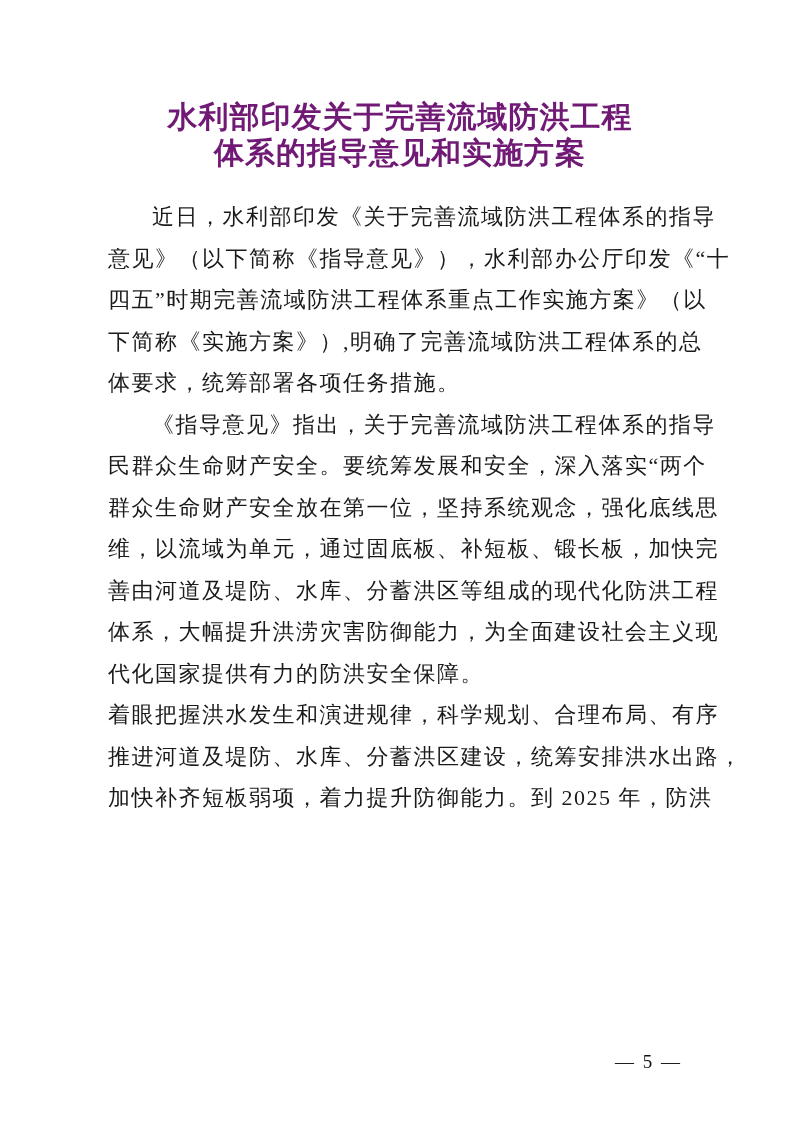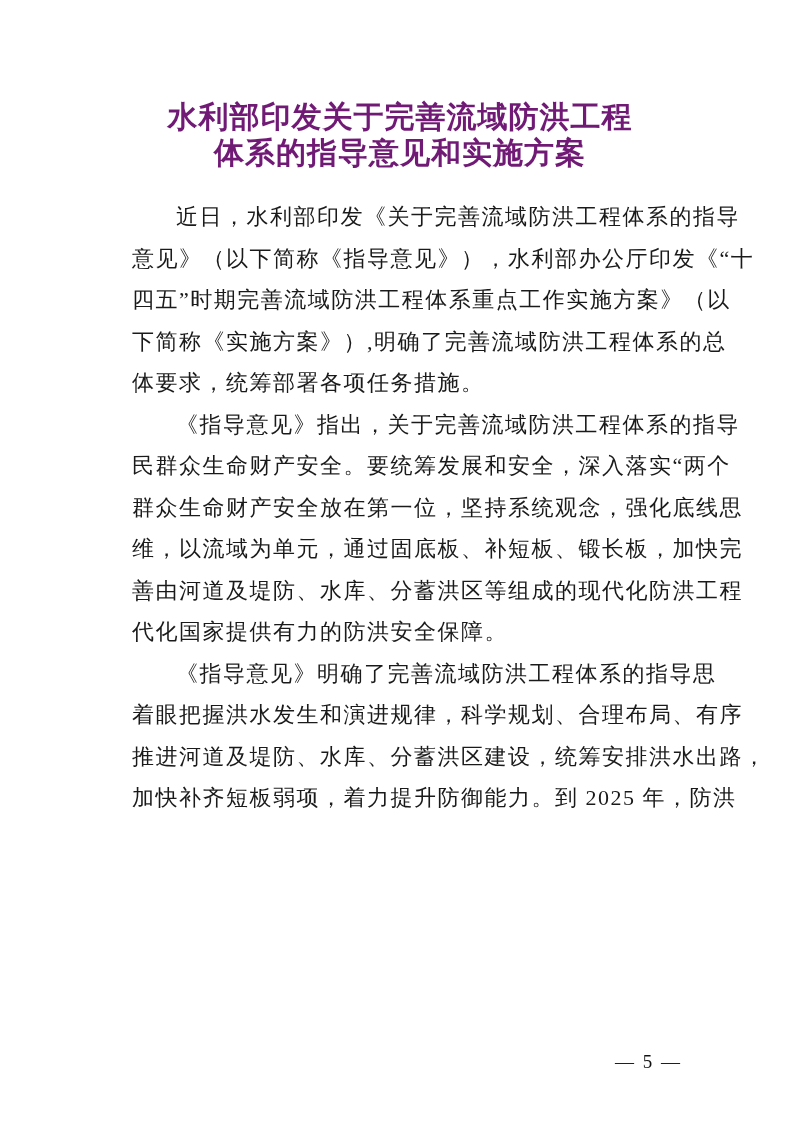--- a/index.html
+++ b/index.html
@@ -34,21 +34,20 @@
     line-height: 41.5px;
     letter-spacing: 1.5px;
   }
   .para {
     margin: 0;
   }
   .line {
     text-align: justify;
     text-align-last: justify;
     white-space: nowrap;
-    margin-left: 24px;
   }
   .line.pfirst {
     text-indent: 2em;
   }
   .line.plast {
     text-align-last: left;
   }
   .footer {
     position: absolute;
     right: 118px;
@@ -77,25 +76,25 @@
       <div class="line">下简称《实施方案》）,明确了完善流域防洪工程体系的总</div>
       <div class="line plast">体要求，统筹部署各项任务措施。</div>
     </div>
 
     <div class="para">
       <div class="line pfirst">《指导意见》指出，关于完善流域防洪工程体系的指导</div>
       <div class="line">民群众生命财产安全。要统筹发展和安全，深入落实“两个</div>
       <div class="line">群众生命财产安全放在第一位，坚持系统观念，强化底线思</div>
       <div class="line">维，以流域为单元，通过固底板、补短板、锻长板，加快完</div>
       <div class="line">善由河道及堤防、水库、分蓄洪区等组成的现代化防洪工程</div>
+      <div class="line">体系，大幅提升洪涝灾害防御能力，为全面建设社会主义现</div>
       <div class="line plast">代化国家提供有力的防洪安全保障。</div>
     </div>
 
     <div class="para">
-      <div class="line pfirst">《指导意见》明确了完善流域防洪工程体系的指导思</div>
       <div class="line">着眼把握洪水发生和演进规律，科学规划、合理布局、有序</div>
       <div class="line">推进河道及堤防、水库、分蓄洪区建设，统筹安排洪水出路，</div>
       <div class="line">加快补齐短板弱项，着力提升防御能力。到 2025 年，防洪</div>
     </div>
 
   </div>
 
   <div class="footer">
     <span>— 5 —</span>
   </div>

